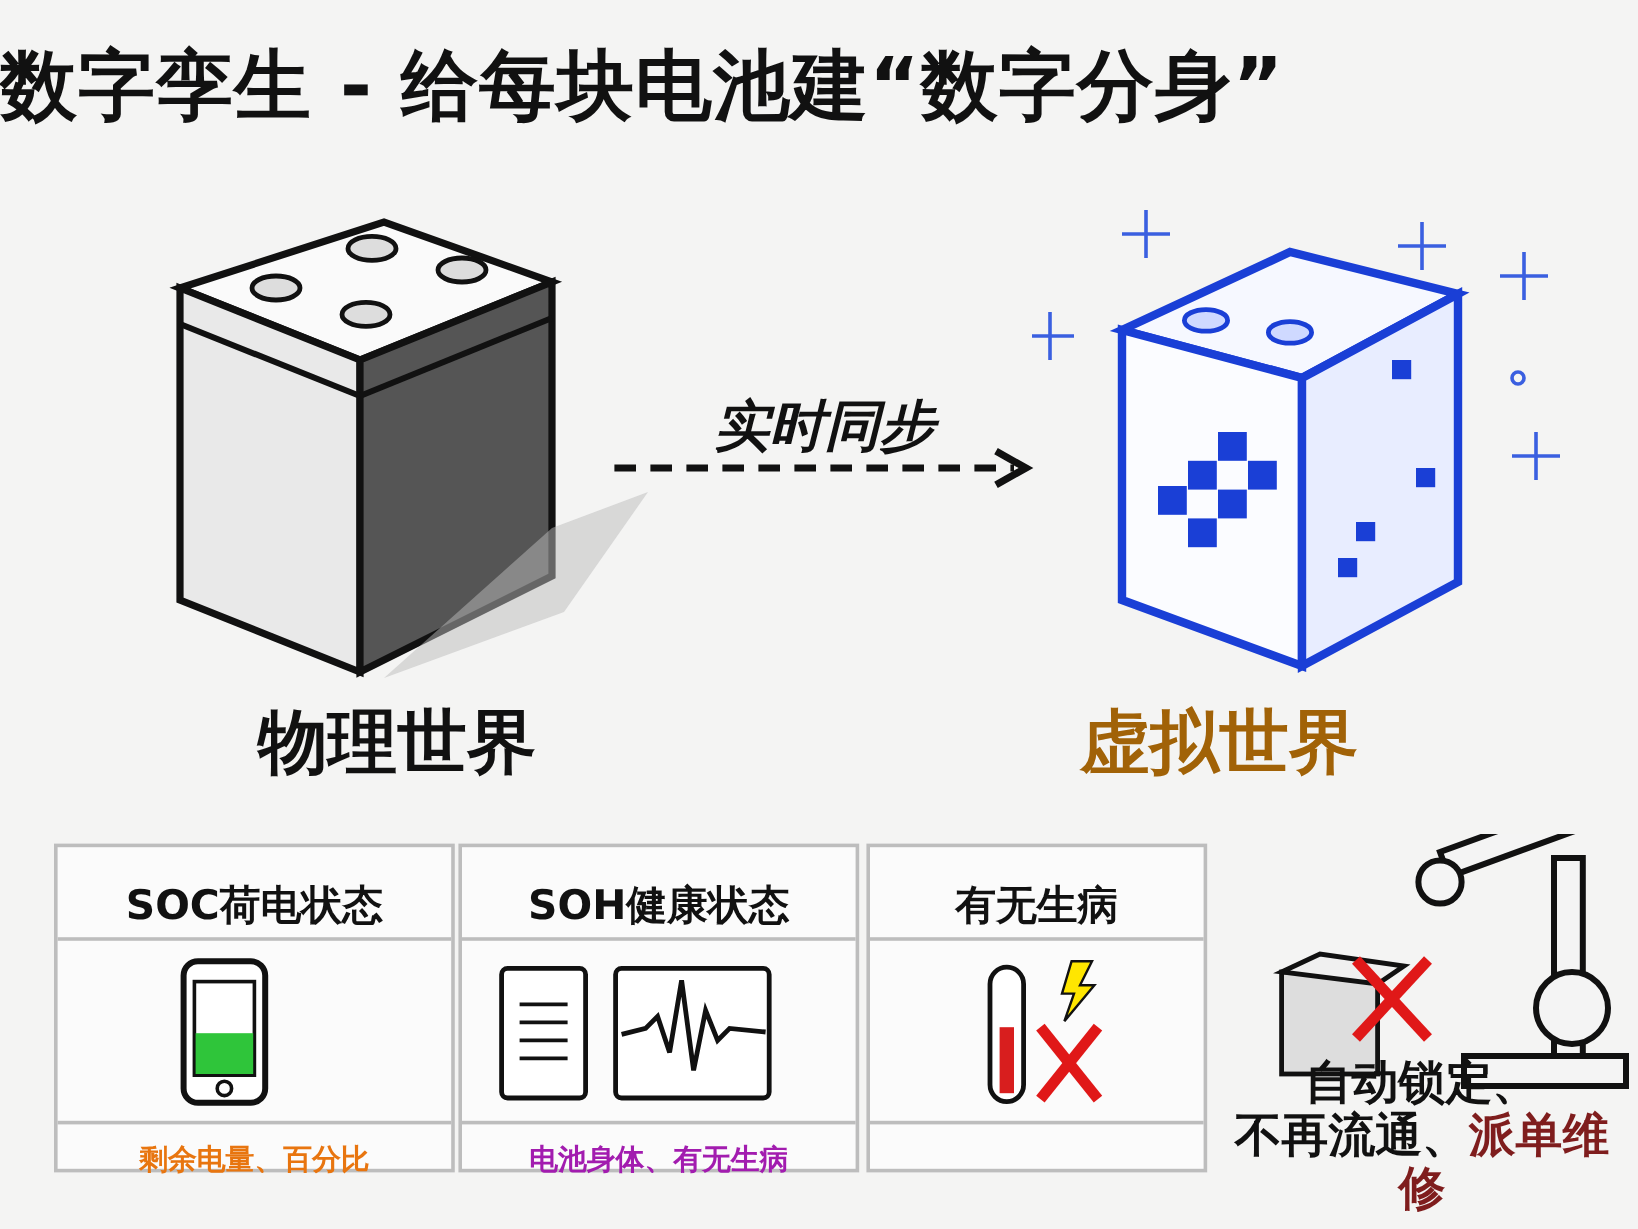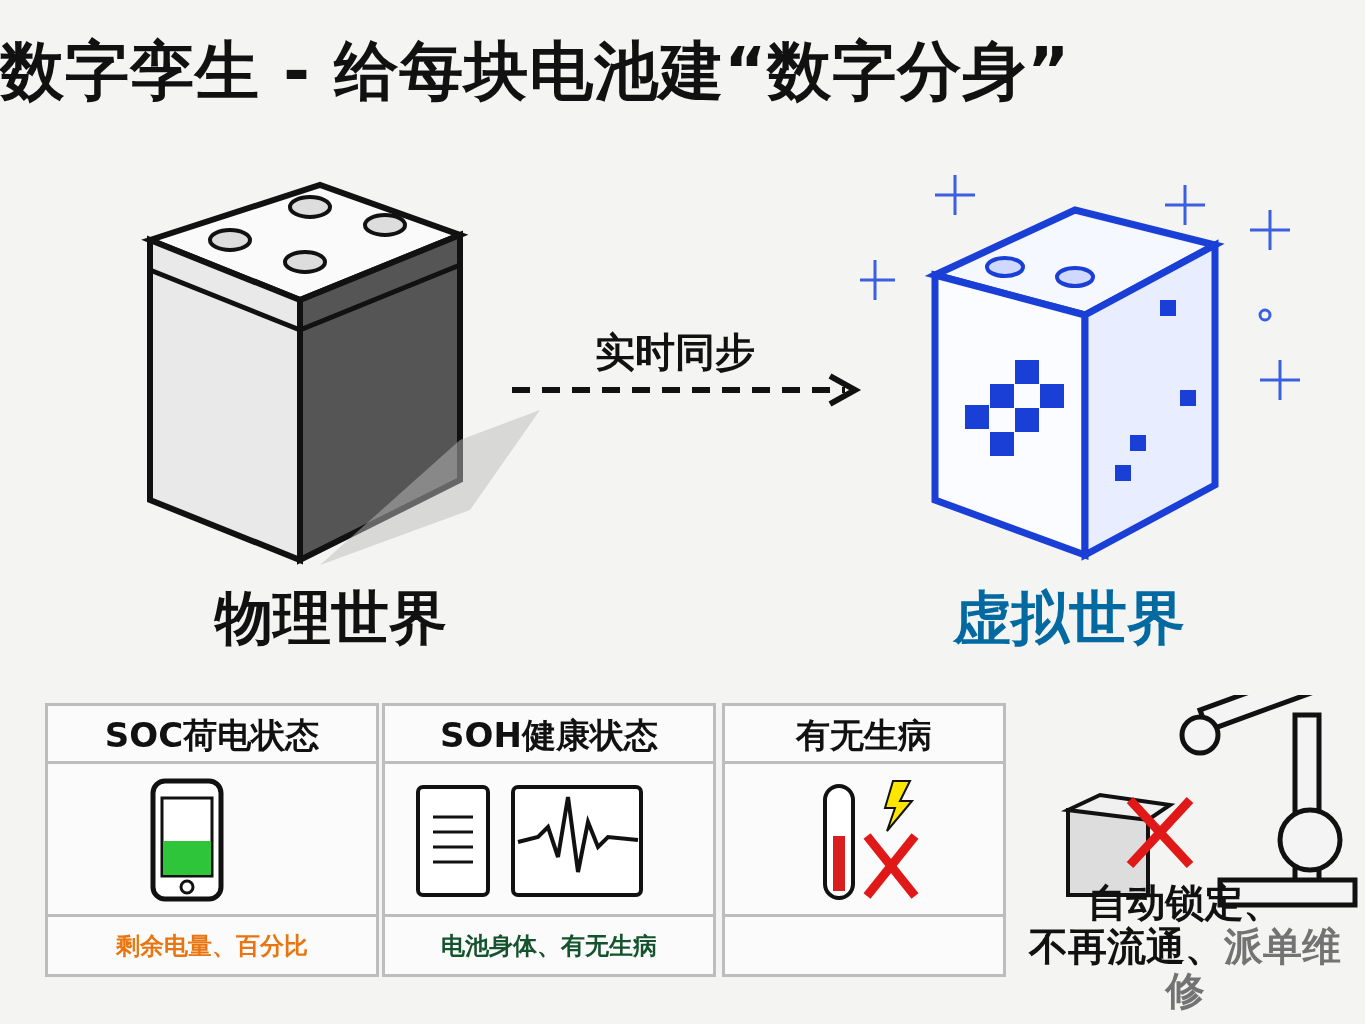--- a/index.html
+++ b/index.html
@@ -1,24 +1,24 @@
 <!DOCTYPE html>
 <html><head>
 <meta charset="utf-8">
 <style>
   html,body{margin:0;padding:0;}
   body{width:1365px;height:1024px;background:#f4f4f3;position:relative;overflow:hidden;font-family:"DejaVu Sans",sans-serif;color:#111;}
   .abs{position:absolute;}
   #title{left:0;top:28px;width:1365px;font-size:64px;font-weight:bold;letter-spacing:1px;}
   .world-label{font-size:58px;font-weight:bold;}
   #label-phys{left:175px;top:580px;margin-left:40px;}
-  #label-virt{left:953px;top:580px;color:#0369a1;text-align:right;}
-  #sync-label{left:595px;top:325px;font-size:40px;font-weight:bold;}
+  #label-virt{left:900px;top:580px;color:#a16207;text-align:right;}
+  #sync-label{left:595px;top:325px;font-size:46px;font-weight:bold;font-style:italic;}
   .card{position:absolute;top:703px;width:328px;height:268px;border:3px solid #bdbdbd;background:#fbfbfb;}
-  .card .hd{height:55px;border-bottom:3px solid #bdbdbd;text-align:center;font-size:34px;font-weight:bold;line-height:58px;}
+  .card .hd{height:55px;border-bottom:3px solid #bdbdbd;text-align:center;font-size:34px;font-weight:bold;line-height:58px;margin-top:20px;}
   .card .body{height:150px;position:relative;border-bottom:3px solid #bdbdbd;}
   .card .ft{text-align:center;font-size:24px;font-weight:bold;line-height:58px;}
   #card-soc{left:45px;} #card-soh{left:382px;} #card-vital{left:722px;width:278px;}
   #caption{left:1015px;top:881px;width:340px;text-align:center;font-size:39px;font-weight:bold;line-height:44px;}
 </style>
 </head>
 <body>
 
 <div id="title" class="abs">数字孪生 - 给每块电池建“数字分身”</div>
 
@@ -92,21 +92,21 @@
       <g stroke="#111" stroke-width="3">
           <line x1="20" y1="35" x2="60" y2="35"></line>
           <line x1="20" y1="50" x2="60" y2="50"></line>
           <line x1="20" y1="65" x2="60" y2="65"></line>
           <line x1="20" y1="80" x2="60" y2="80"></line>
         </g>
       <rect x="100" y="5" width="128" height="108" rx="5" fill="#fff" stroke="#111" stroke-width="4"></rect>
       <polyline points="105,60 125,55 135,45 145,75 155,15 165,90 175,40 185,65 195,55 225,58" fill="none" stroke="#111" stroke-width="4"></polyline>
     </svg>
   </div>
-  <div class="ft" style="color:#14532d">电池身体、有无生病</div>
+  <div class="ft" style="color:#a21caf">电池身体、有无生病</div>
 </div>
 
 <div id="card-vital" class="card">
   <div class="hd">有无生病</div>
   <div class="body">
     <svg style="position:absolute;left:90px;top:12px" width="120" height="135">
       <rect x="10" y="10" width="28" height="112" rx="14" fill="#fff" stroke="#111" stroke-width="4"></rect>
       <rect x="18" y="60" width="12" height="55" fill="#d81e1e"></rect>
       <polygon points="78,5 95,5 85,25 97,25 72,55 80,32 70,32" fill="#ffe600" stroke="#111" stroke-width="2"></polygon>
       <g stroke="#e01818" stroke-width="9">
@@ -127,14 +127,14 @@
       <circle cx="250" cy="145" r="30"></circle>
     <rect x="160" y="185" width="135" height="25"></rect>
   </g>
   <g stroke="#e01818" stroke-width="9">
       <line x1="70" y1="105" x2="130" y2="170"></line>
       <line x1="130" y1="105" x2="70" y2="170"></line>
     </g>
 </svg>
 <div id="caption" class="abs">
   <div>自动锁定、</div>
-  <div><span>不再流通、</span><span style="color:#737373">派单维修</span></div>
+  <div><span>不再流通、</span><span style="color:#7f1d1d">派单维修</span></div>
 </div>
 
 </body></html>

